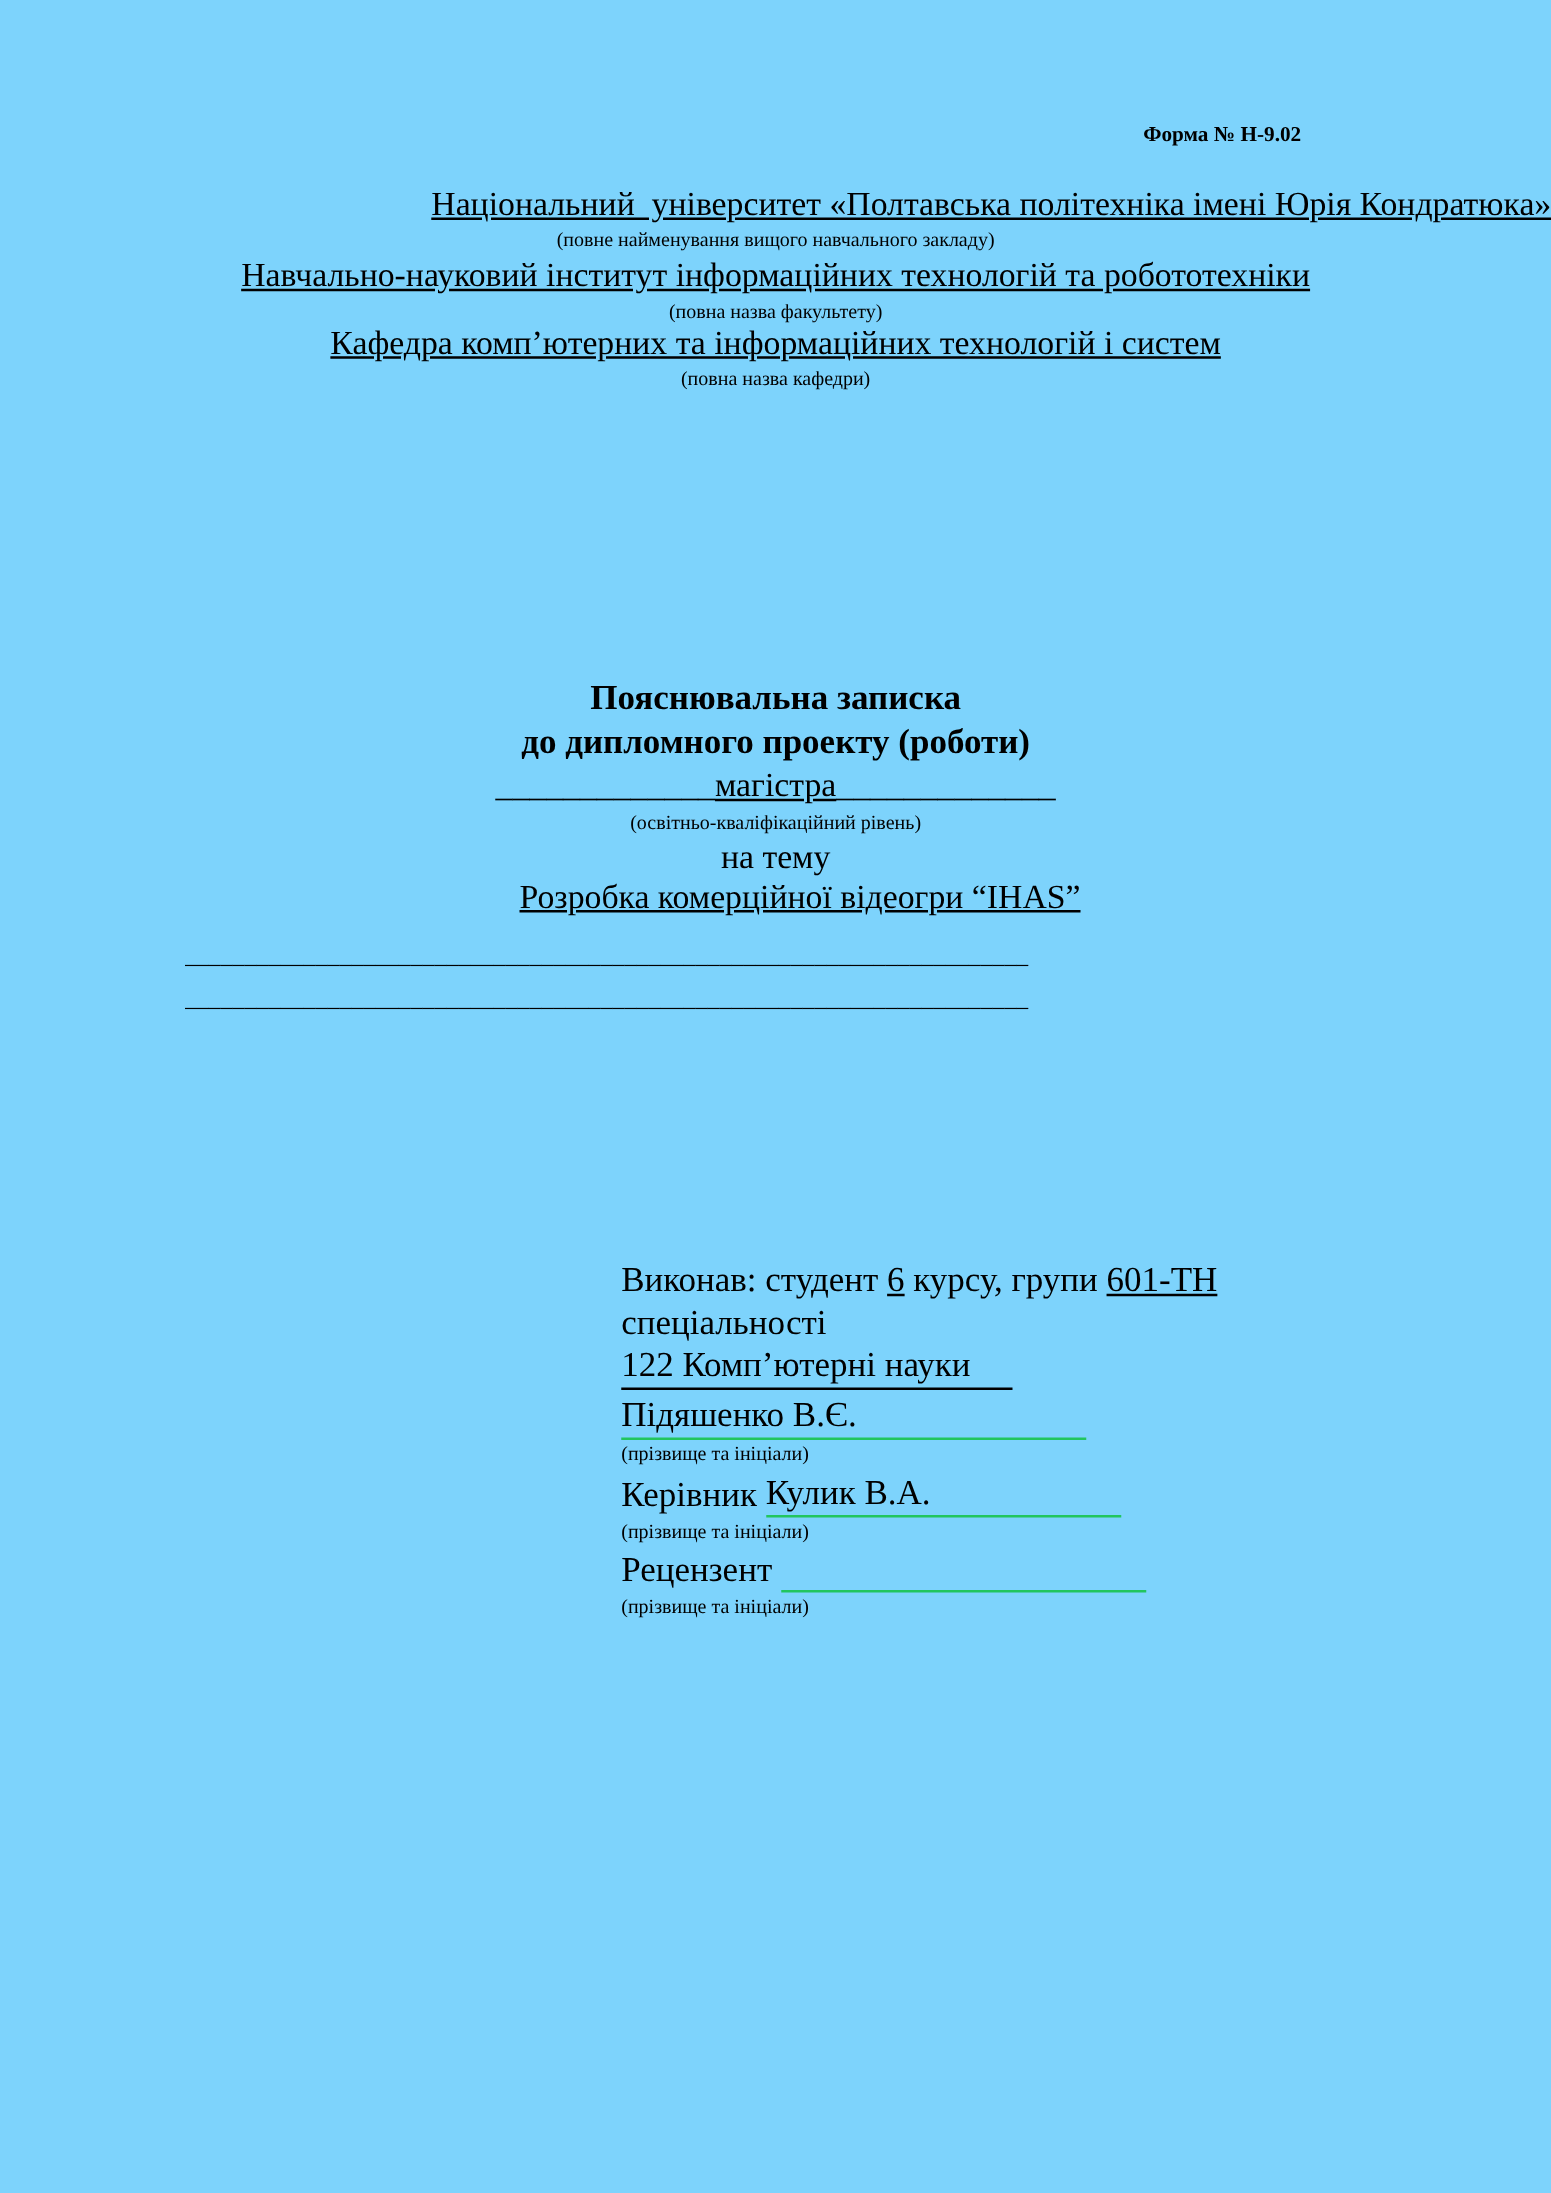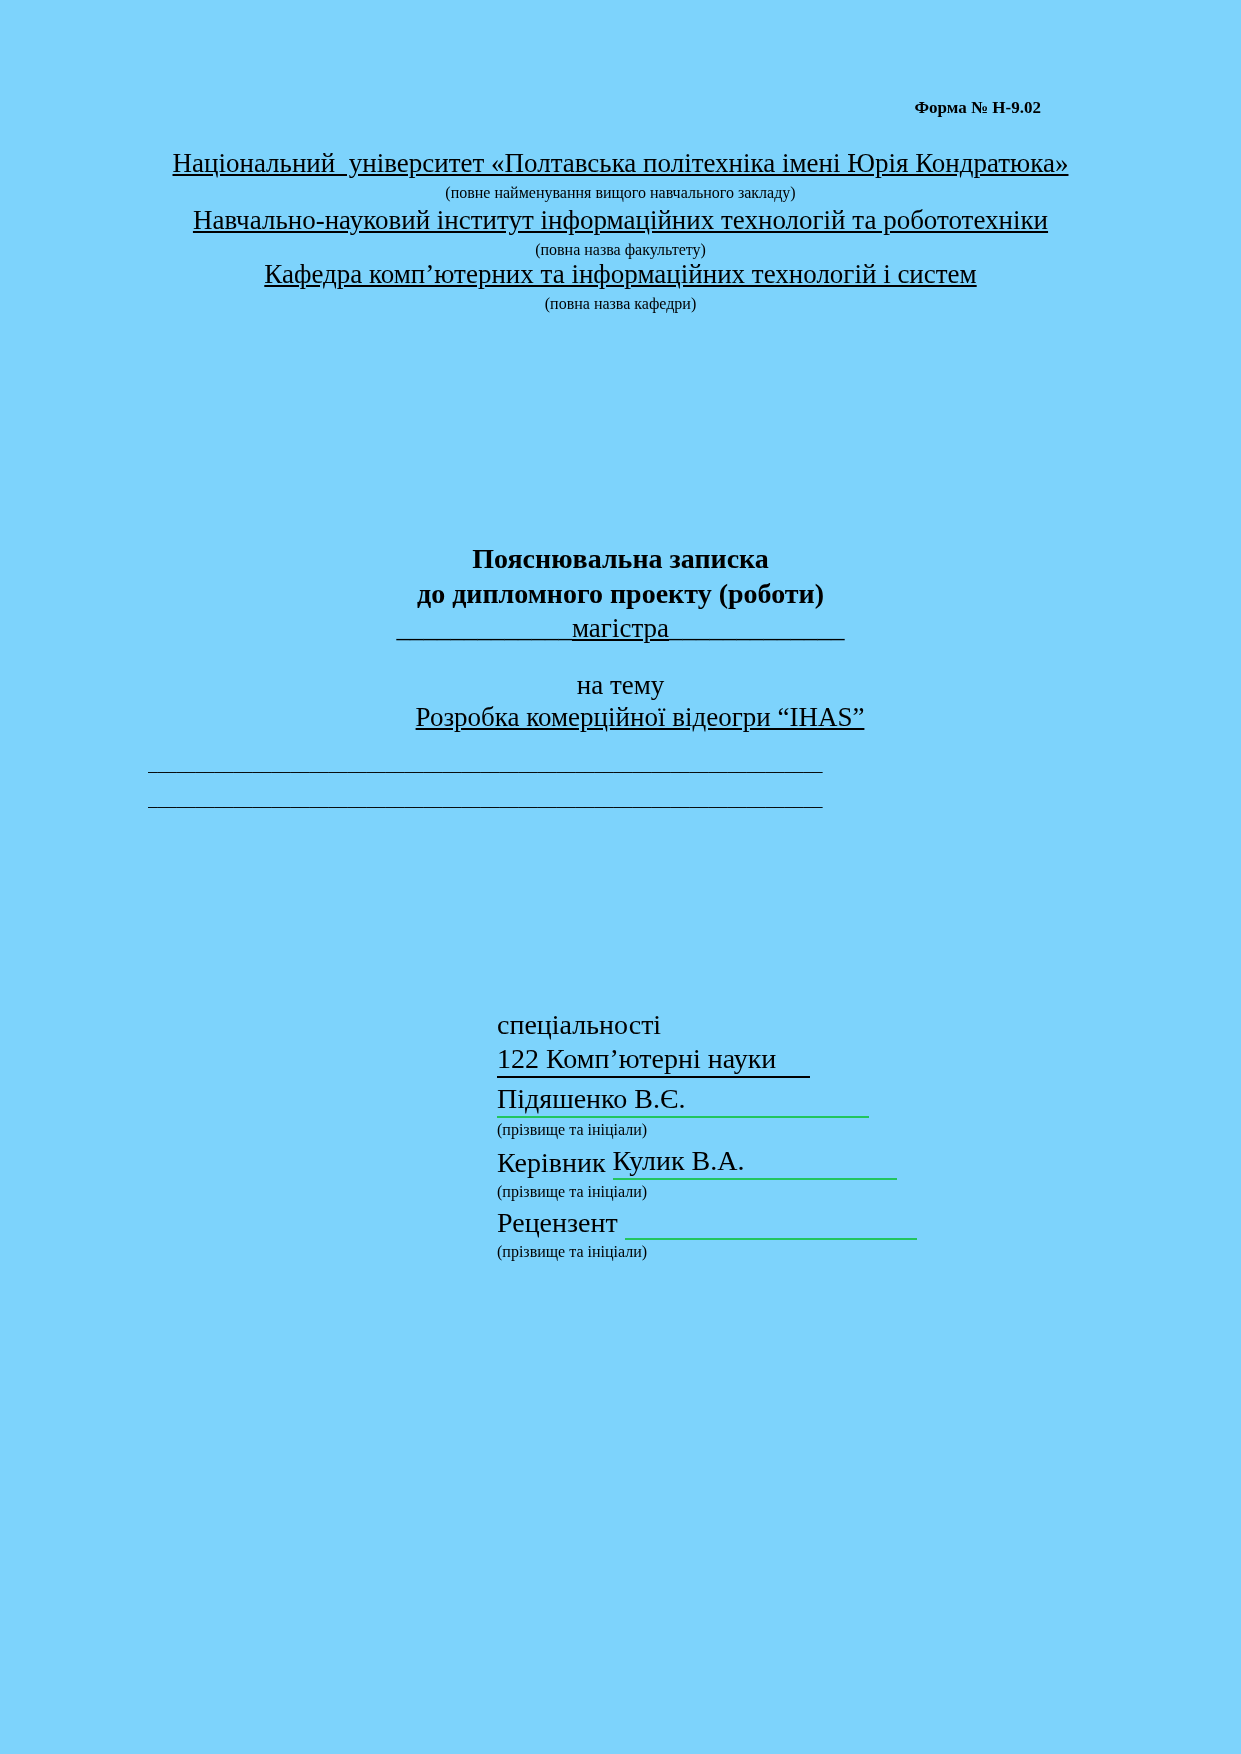--- a/index.html
+++ b/index.html
@@ -39,21 +39,21 @@
   .fill { flex:1 1 auto; border-bottom:2px solid #22c55e; white-space:nowrap; }
   .ub { border-bottom:2px solid #000; padding-right:34px; display:inline-block; }
   .lbl { white-space:pre; }
   .sig-student { width:372px; margin-top:4px; }
   .sig-supervisor { width:400px; margin-top:4px; }
   .sig-reviewer { width:420px; margin-top:4px; }
   .cap-code { margin-left:210px; }
   .cap-name { margin-left:165px; }
   .cap-reviewer { margin-left:205px; }
   .footer { top:1598px; font-size:28px; }
-  .t-univ { top:148px; }
+  .t-univ { top:148px;text-align:right; }
   .t-cap1 { top:184px; }
   .t-inst { top:205px; }
   .t-cap2 { top:241px; }
   .t-dept { top:259px; }
   .t-cap3 { top:295px; }
   .t-title1 { top:543px; }
   .t-title2 { top:578px; }
   .t-degree { top:613px; }
   .t-degcap { top:650px; }
   .t-topiclbl { top:670px; }
@@ -74,28 +74,30 @@
   <div class="abs center big t-inst"><span class="u">Навчально-науковий інститут інформаційних технологій та робототехніки</span></div>
   <div class="abs center cap t-cap2">(повна назва факультету)</div>
 
   <div class="abs center big t-dept"><span class="u">Кафедра комп’ютерних та інформаційних технологій і систем</span></div>
   <div class="abs center cap t-cap3">(повна назва кафедри)</div>
 
   <div class="abs center bigb t-title1">Пояснювальна записка</div>
   <div class="abs center bigb t-title2">до дипломного проекту (роботи)</div>
 
   <div class="abs center big t-degree"><span>_____________</span><span class="u">магістра</span><span>_____________</span></div>
+  <div class="abs center cap t-degcap">(освітньо-кваліфікаційний рівень)</div>
 
   <div class="abs center big t-topiclbl">на тему</div>
   <div class="abs center big t-topic"><span class="u">Розробка комерційної відеогри “IHAS”</span></div>
 
   <div class="blankline t-blank1">_______________________________________________________________________</div>
   <div class="blankline t-blank2">_______________________________________________________________________</div>
 
   <div class="exec">
+    <div class="row"><span class="lbl">Виконав: студент </span><span class="u">6</span><span class="lbl"> курсу, групи </span><span class="u">601-ТН</span></div>
 
     <div class="row">спеціальності</div>
 
     <div class="row"><span class="ub">122 Комп’ютерні науки</span></div>
 
     <div class="row sigrow sig-student">
         <span class="fill"><span>Підяшенко В.Є.</span></span>
       </div>
     <div class="caprow cap-name">(прізвище та ініціали)</div>
 

